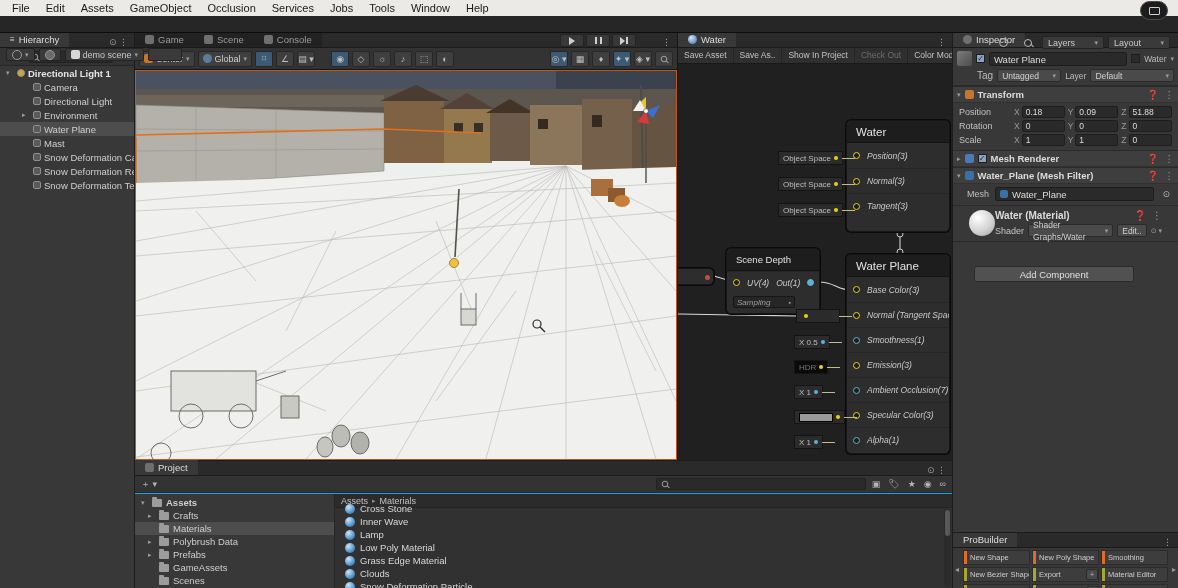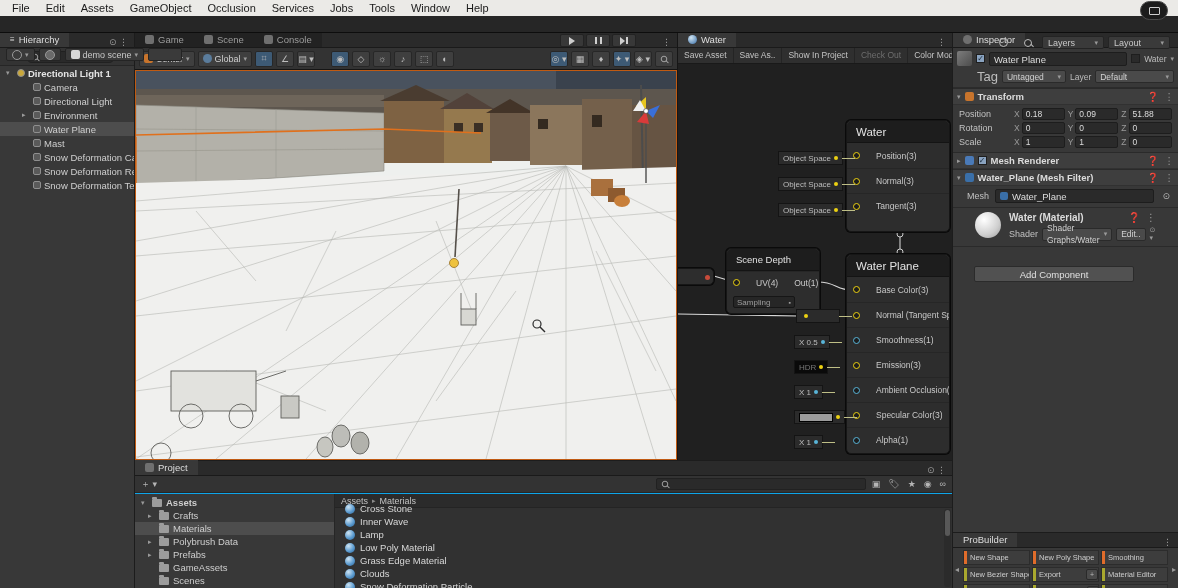--- a/index.html
+++ b/index.html
@@ -74,22 +74,22 @@
   
   #graph{left:677px;top:33px;width:275px;height:427px;background:#232323;border-left:1px solid #161616;}
   #gtoolbar{height:16px;background:#2f2f2f;border-bottom:1px solid #191919;display:flex;align-items:stretch;overflow:hidden;text-align:center;}
   .gbtn{padding:0 6px;font-size:8.5px;line-height:15px;color:#c4c4c4;border-right:1px solid #242424;white-space:nowrap;}
   .gbtn.dim{color:#6e6e6e;}
   #gcanvas{position:absolute;left:0;top:31px;width:275px;height:396px;background:#202020;overflow:hidden;}
   .node{position:absolute;background:#2d2d2d;border:1px solid #161616;border-radius:5px;
         box-shadow:0 0 0 1px #0a0a0a;}
   .ntitle{height:22px;line-height:22px;background:#1d1d1d;border-bottom:1px solid #141414;
           border-radius:5px 5px 0 0;padding:0 9px;font-size:11.5px;color:#e2e2e2;}
-  .nrow{height:25px;display:flex;align-items:center;gap:16px;padding:0 6px;border-top:1px solid #262626;
-        font-size:8.5px;color:#c9c9c9;white-space:nowrap;overflow:hidden;}
+  .nrow{height:25px;display:flex;align-items:center;gap:7px;padding:0 6px;border-top:1px solid #262626;
+        font-size:8.5px;color:#c9c9c9;white-space:nowrap;overflow:hidden;font-style:italic;}
   .port{width:7px;height:7px;border-radius:50%;border:1.5px solid #ecd112;flex:0 0 auto;background:#1d1d1d;}
   .port.cy{border-color:#59b5d8;}
   .wtag{position:absolute;height:14px;background:#2b2b2b;border:1px solid #141414;display:flex;
         align-items:center;gap:3px;padding:0 4px;font-size:8px;color:#bdbdbd;white-space:nowrap;}
   .wtag .dot{width:4px;height:4px;border-radius:50%;background:#ecd112;}
   .wtag .dot.cy{background:#59b5d8;}
   .wtag::after{content:"";position:absolute;right:-13px;top:6px;width:13px;height:1px;background:#bfbf86;}
   .swatch{width:34px;height:9px;border:1px solid #000;display:inline-block;}
   .mini-dd{height:12px;background:#262626;border:1px solid #161616;border-radius:2px;display:flex;
            align-items:center;justify-content:space-between;padding:0 3px;width:62px;color:#9c9c9c;font-size:8px;}
@@ -589,21 +589,21 @@
     <div class="ins-head">
       <div class="ins-row">
         <span class="cube-ic"></span>
         <span class="chk">✓</span>
         <span class="field" style="flex:1">Water Plane</span>
         <span class="chk off"></span>
         <span style="font-size:8.5px;color:#bdbdbd">Water</span>
         <span class="carat">▾</span>
       </div>
       <div class="ins-row" style="margin-bottom:1px">
-        <span style="font-size:13px;color:#bdbdbd;margin-left:20px">Tag</span>
+        <span style="font-size:10px;color:#bdbdbd;margin-left:20px">Tag</span>
         <span class="dd" style="width:64px;justify-content:space-between">
             <span>Untagged</span>
             <span class="carat">▾</span>
           </span>
         <span style="font-size:8.5px;color:#bdbdbd">Layer</span>
         <span class="dd" style="flex:1;justify-content:space-between">
             <span>Default</span>
             <span class="carat">▾</span>
           </span>
       </div>
@@ -682,21 +682,21 @@
     </div>
     <div style="display:flex;align-items:center;gap:6px;padding:3px 6px 4px 14px;">
       <span class="tlabel">Mesh</span>
       <span class="field" style="flex:1;display:flex;gap:4px;align-items:center">
           <span class="ic-sq" style="background:#3a6fa8;width:8px;height:8px"></span>
           <span>Water_Plane</span>
         </span>
       <span class="pj-ic">⊙</span>
     </div>
 
-    <div style="border-top:1px solid #2a2a2a;padding:4px 22px;display:flex;gap:8px;">
+    <div style="border-top:1px solid #2a2a2a;padding:4px 16px;display:flex;">
       <span class="sphere"></span>
       <div style="flex:1">
         <div style="display:flex;align-items:center;">
           <span style="font-weight:bold;color:#dcdcdc">Water (Material)</span>
           <span class="rt" style="margin-left:auto;display:flex;gap:5px;color:#9a9a9a">
               <span>❓</span>
               <span>⋮</span>
             </span>
         </div>
         <div style="display:flex;align-items:center;gap:4px;margin-top:3px;">

